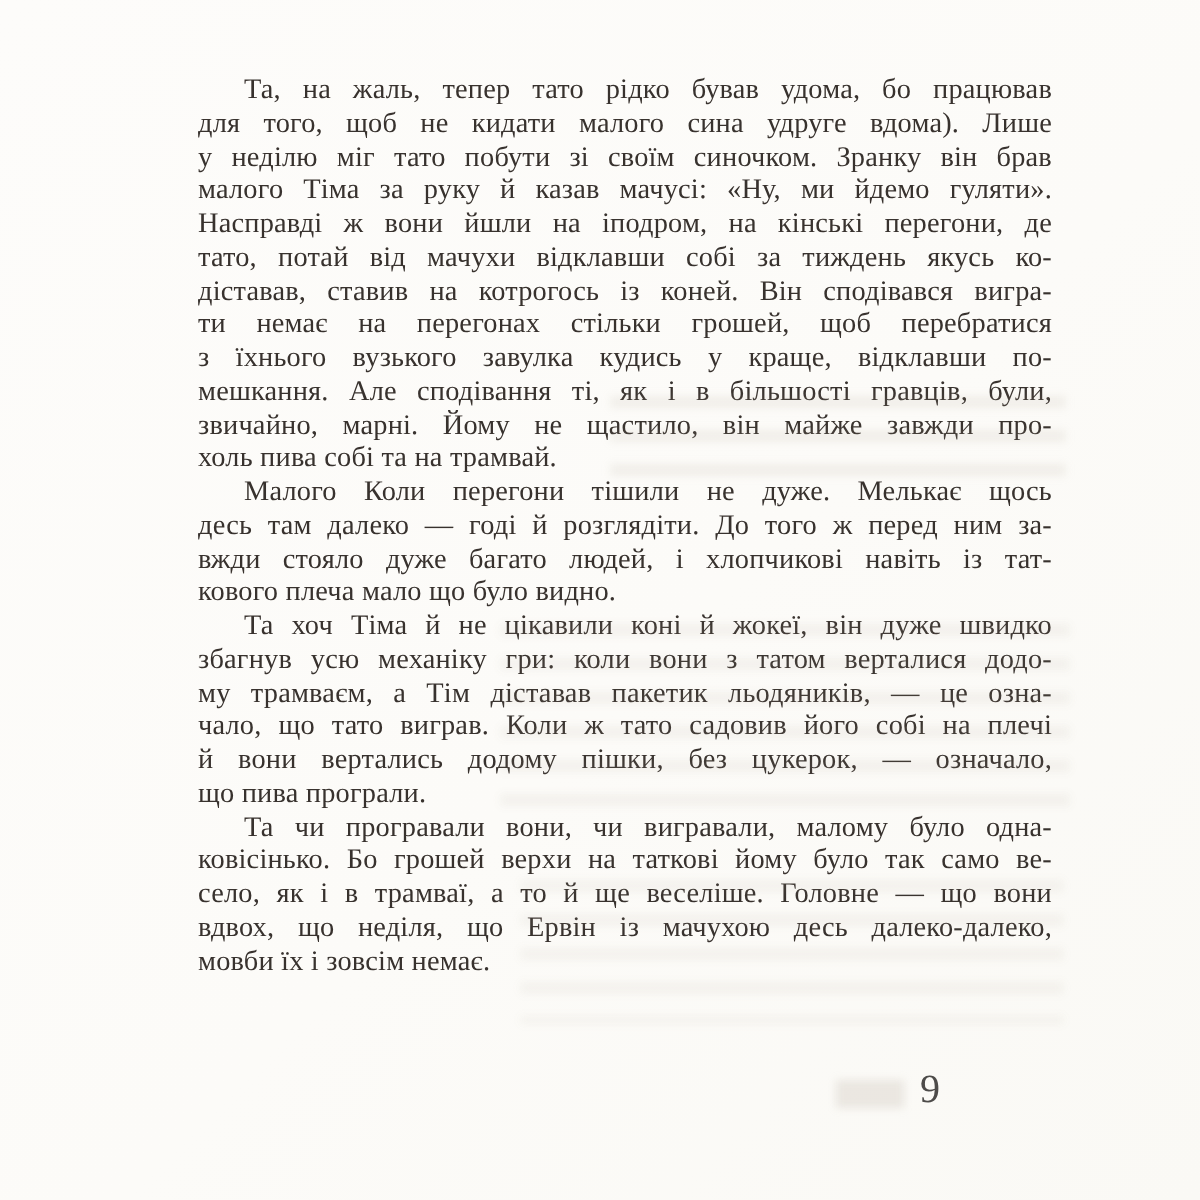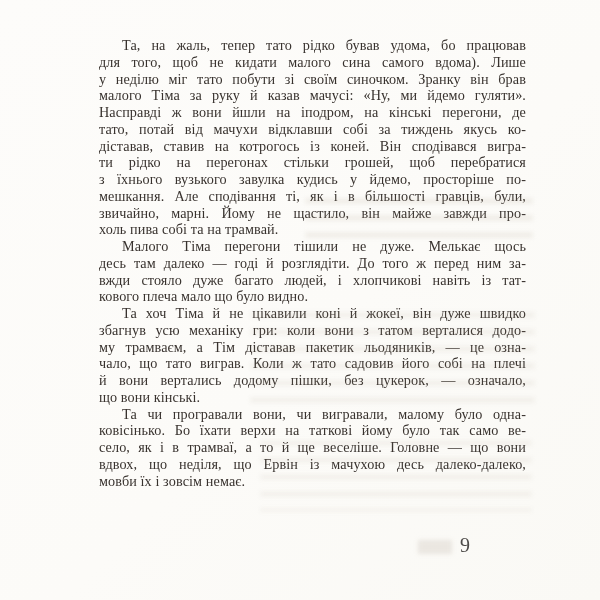--- a/index.html
+++ b/index.html
@@ -65,46 +65,46 @@
              background: rgba(176, 166, 150, 0.22); }
 </style>
 </head>
 <body>
 
 <div class="page">
 
   <div class="text-block">
 
     <div class="ln indent">Та, на жаль, тепер тато рідко бував удома, бо працював</div>
-    <div class="ln">для того, щоб не кидати малого сина самого вдома). Лише</div>
+    <div class="ln">для того, щоб не кидати малого сина удруге вдома). Лише</div>
     <div class="ln">у неділю міг тато побути зі своїм синочком. Зранку він брав</div>
     <div class="ln">малого Тіма за руку й казав мачусі: «Ну, ми йдемо гуляти».</div>
     <div class="ln">Насправді ж вони йшли на іподром, на кінські перегони, де</div>
     <div class="ln">тато, потай від мачухи відклавши собі за тиждень якусь ко-</div>
     <div class="ln">діставав, ставив на котрогось із коней. Він сподівався вигра-</div>
-    <div class="ln">ти рідко на перегонах стільки грошей, щоб перебратися</div>
-    <div class="ln">з їхнього вузького завулка кудись у йдемо, просторіше по-</div>
+    <div class="ln">ти немає на перегонах стільки грошей, щоб перебратися</div>
+    <div class="ln">з їхнього вузького завулка кудись у краще, відклавши по-</div>
     <div class="ln">мешкання. Але сподівання ті, як і в більшості гравців, були,</div>
     <div class="ln">звичайно, марні. Йому не щастило, він майже завжди про-</div>
     <div class="ln end">холь пива собі та на трамвай.</div>
 
-    <div class="ln indent">Малого Тіма перегони тішили не дуже. Мелькає щось</div>
+    <div class="ln indent">Малого Коли перегони тішили не дуже. Мелькає щось</div>
     <div class="ln">десь там далеко — годі й розглядіти. До того ж перед ним за-</div>
     <div class="ln">вжди стояло дуже багато людей, і хлопчикові навіть із тат-</div>
     <div class="ln end">кового плеча мало що було видно.</div>
 
     <div class="ln indent">Та хоч Тіма й не цікавили коні й жокеї, він дуже швидко</div>
     <div class="ln">збагнув усю механіку гри: коли вони з татом верталися додо-</div>
     <div class="ln">му трамваєм, а Тім діставав пакетик льодяників, — це озна-</div>
     <div class="ln">чало, що тато виграв. Коли ж тато садовив його собі на плечі</div>
     <div class="ln">й вони вертались додому пішки, без цукерок, — означало,</div>
-    <div class="ln end">що вони кінські.</div>
+    <div class="ln end">що пива програли.</div>
 
     <div class="ln indent">Та чи програвали вони, чи вигравали, малому було одна-</div>
-    <div class="ln">ковісінько. Бо їхати верхи на таткові йому було так само ве-</div>
+    <div class="ln">ковісінько. Бо грошей верхи на таткові йому було так само ве-</div>
     <div class="ln">село, як і в трамваї, а то й ще веселіше. Головне — що вони</div>
     <div class="ln">вдвох, що неділя, що Ервін із мачухою десь далеко-далеко,</div>
     <div class="ln end">мовби їх і зовсім немає.</div>
   </div>
 
   <div class="page-number">9</div>
 
   <div class="ghost ghost-a"></div>
   <div class="ghost ghost-b"></div>
   <div class="ghost ghost-c"></div>

